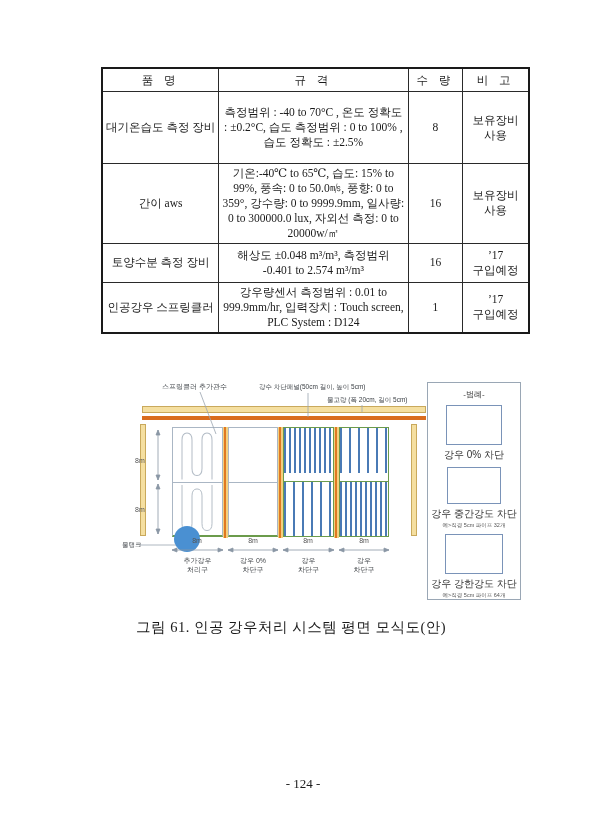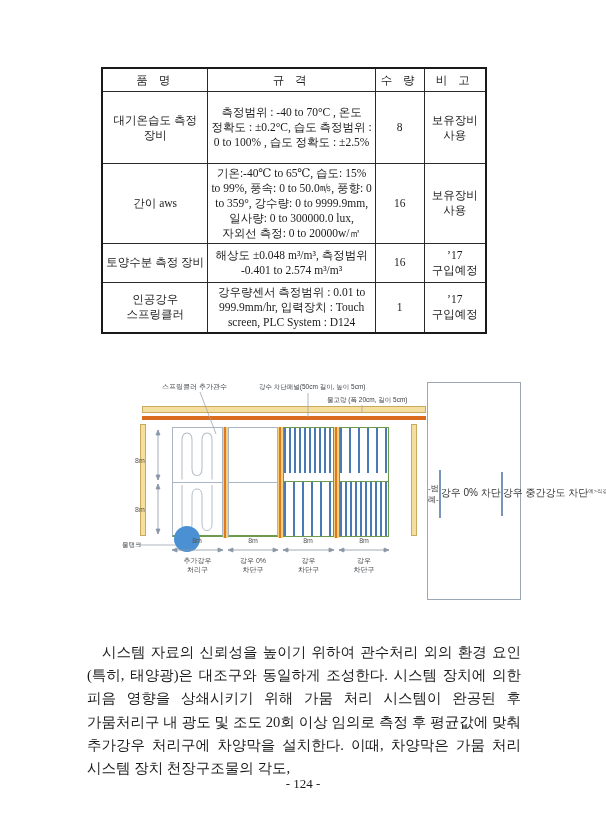--- a/index.html
+++ b/index.html
@@ -1,21 +1,21 @@
 <!DOCTYPE html>
 <html><head>
 <meta charset="utf-8">
 <style>
   html,body{margin:0;padding:0;background:#ffffff;}
   .page{position:relative;width:606px;height:840px;background:#ffffff;overflow:hidden;
         font-family:"Liberation Serif","DejaVu Serif",serif;color:#1a1a1a;}
 
   
   table.equip{position:absolute;left:101px;top:67px;border-collapse:collapse;
-lifetime              table-layout:fixed;width:386px;border:2px solid #1a1a1a;}
+lifetime              table-layout:fixed;width:429px;border:2px solid #1a1a1a;}
   table.equip th,table.equip td{border:1px solid #2a2a2a;text-align:center;vertical-align:middle;
               font-size:11.5px;line-height:1.3;padding:2px 3px;word-break:keep-all;}
   table.equip th{font-weight:normal;letter-spacing:4px;height:18px;}
   td.c-spec{padding:2px 5px;}
   tr.r1 td{height:67px;} tr.r2 td{height:73px;} tr.r3 td{height:35px;}
   tr.r4 td{height:34px;} tr.r5 td{height:34px;}
 
   
   .figure{position:absolute;left:122px;top:378px;width:408px;height:240px;
           font-family:"Liberation Sans","DejaVu Sans",sans-serif;color:#3a3f44;}
@@ -58,21 +58,21 @@
         background:#4a90d2;}
 
   .overlay{position:absolute;left:0;top:0;width:408px;height:240px;pointer-events:none;}
 
   .plot-label{position:absolute;top:178px;text-align:center;font-size:7px;line-height:1.35;color:#44484c;}
   .pl1{left:50px;width:51px;} .pl2{left:106px;width:50px;}
   .pl3{left:161px;width:51px;} .pl4{left:217px;width:50px;}
 
   
   .legend{position:absolute;left:305px;top:4px;width:94px;height:218px;background:#fff;
-          border:1px solid #9aa7b5;box-sizing:border-box;display:flex;flex-direction:row;
+          border:1px solid #9aa7b5;box-sizing:border-box;display:flex;flex-direction:column;
           align-items:center;}
   .legend-title{font-size:8px;margin-top:6px;color:#333;}
   .lg-box{box-sizing:border-box;border:1px solid #7a93b8;background:#fff;}
   .lg-w{width:56px;height:48px;margin-top:5px;}
   .lg-m{width:54px;height:44px;margin-top:5px;}
   .lg-s{width:58px;height:48px;margin-top:5px;}
   .lg-label{font-size:10px;margin-top:3px;color:#333;white-space:nowrap;}
   .lg-note{font-size:5.5px;margin-top:1px;color:#555;white-space:nowrap;}
 
   
@@ -242,17 +242,17 @@
       <div class="lg-label">강우 0% 차단</div>
       <div class="lg-box lg-m med"></div>
       <div class="lg-label">강우 중간강도 차단</div>
       <div class="lg-note">예&gt;직경 5cm 파이프 32개</div>
       <div class="lg-box lg-s dense"></div>
       <div class="lg-label">강우 강한강도 차단</div>
       <div class="lg-note">예&gt;직경 5cm 파이프 64개</div>
     </div>
   </div>
 
-
-  <p class="body-text">시스템 자료의 신뢰성을 높이기 위하여 관수처리 외의 환경 요인(특히, 태양광)은 대조구와 동일하게 조성한다. 시스템 장치에 의한 피음 영향을 상쇄시키기 위해 가뭄 처리 시스템이 완공된 후 가뭄처리구 내 광도 및 조도 20회 이상 임의로 측정 후 평균값에 맞춰 추가강우 처리구에 차양막을 설치한다. 이때, 차양막은 가뭄 처리 시스템 장치 천장구조물의 각도,</p>
+  <div class="caption">그림 61. 인공 강우처리 시스템 평면 모식도(안)</div>
+
 
   <div class="page-num">- 124 -</div>
 </div>
 
 </body></html>

